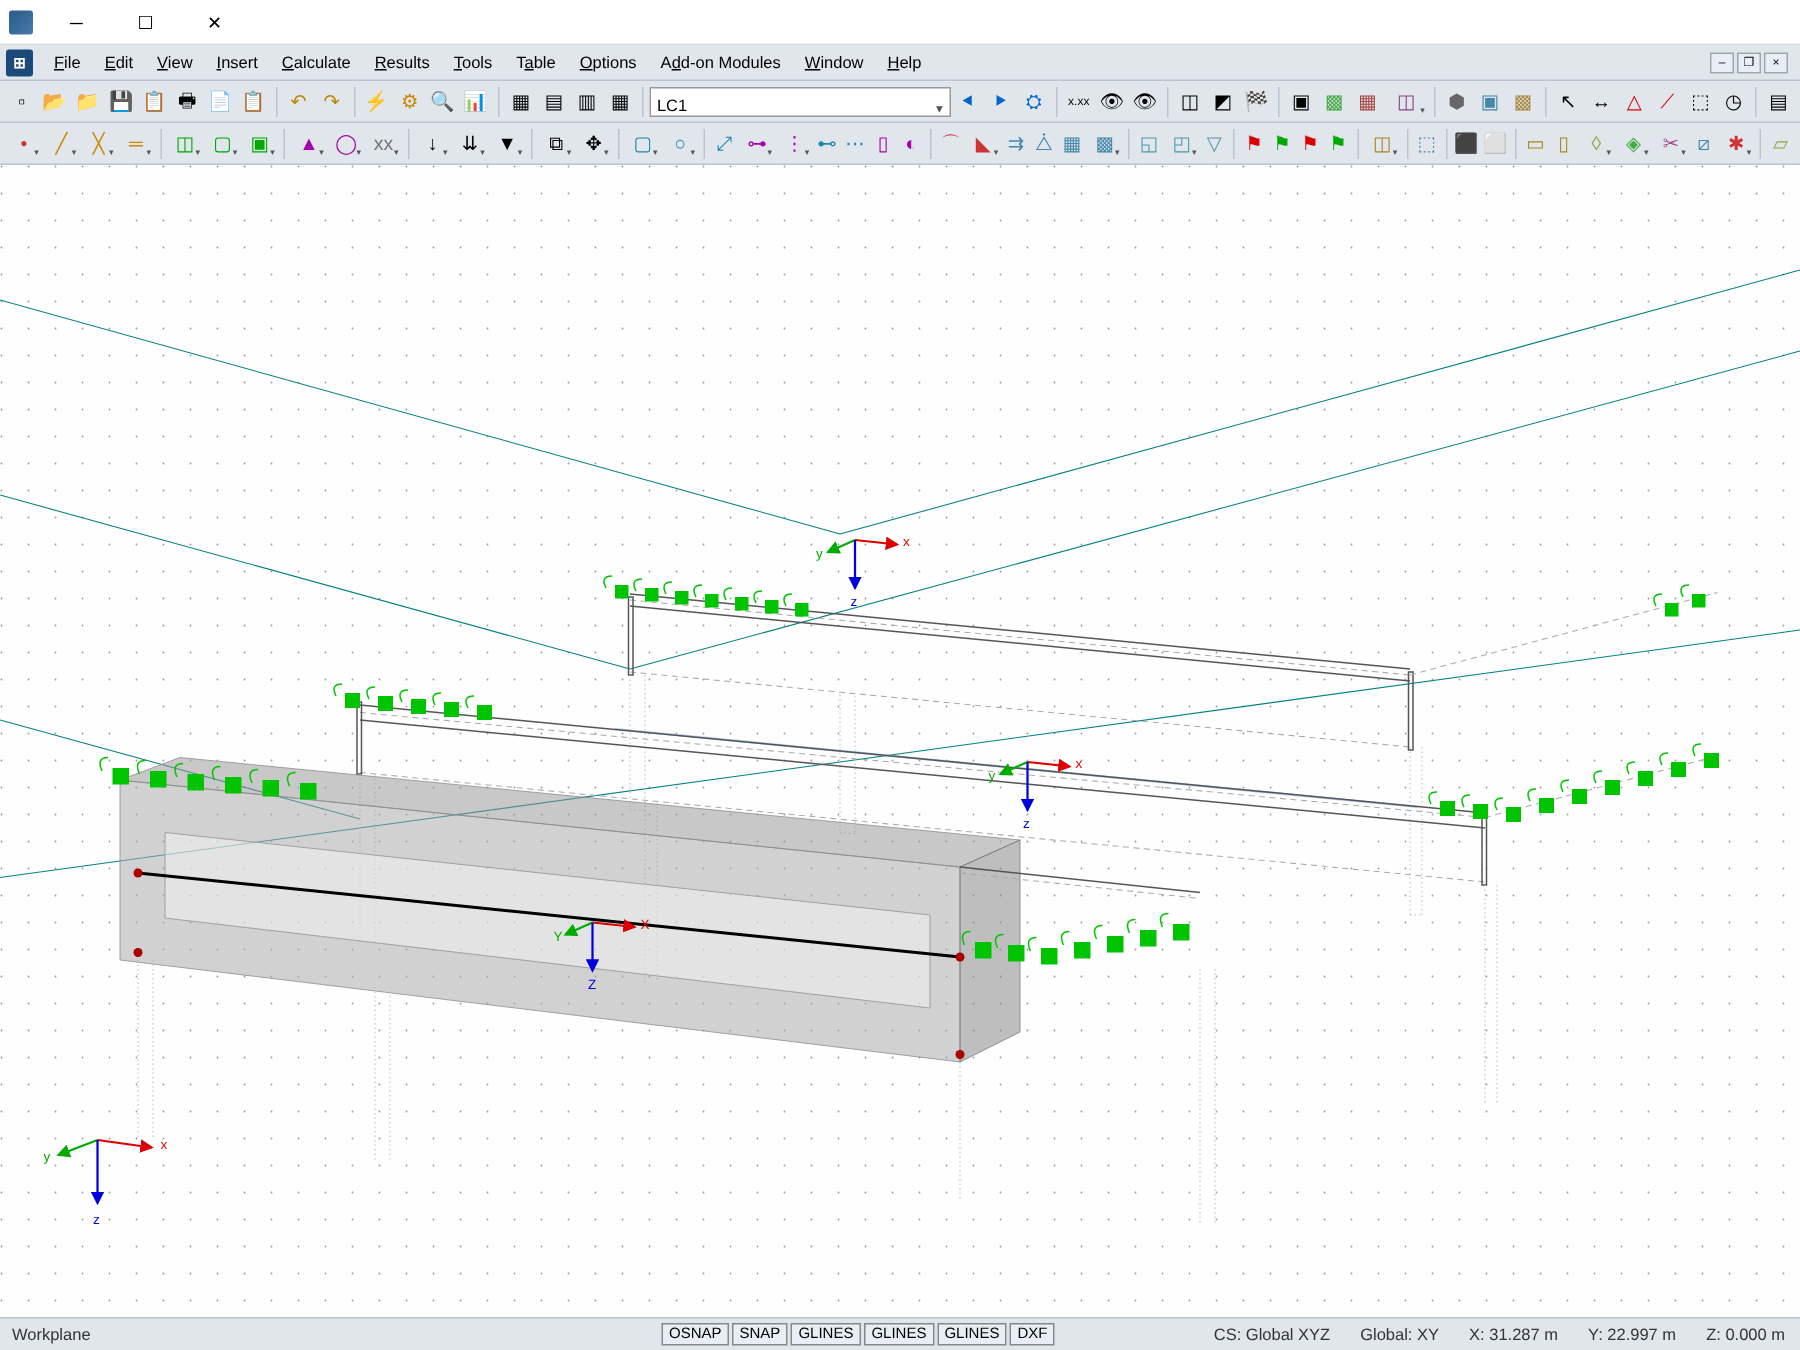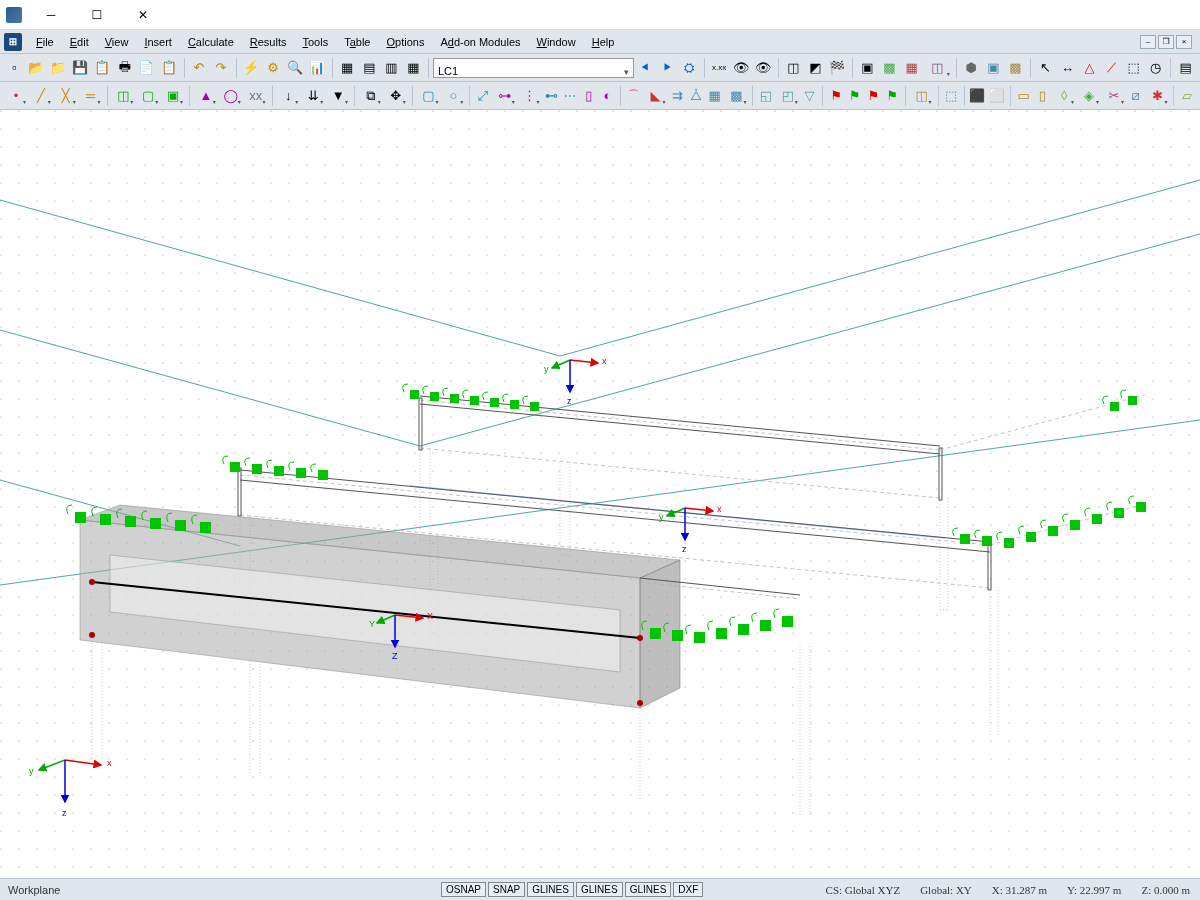--- a/index.html
+++ b/index.html
@@ -21,21 +21,21 @@
   .tb-btn.dd { width:30px; }
   .tb-btn.dd::after { content:'\25BE'; font-size:6px; position:absolute; right:1px; bottom:1px; color:#555; }
   .tb-sep { width:1px; height:20px; background:#b9c3d1; margin:0 3px; }
   .lc-combo { width:210px; height:20px; border:1px solid #999; background:#fff; display:flex; align-items:flex-end; padding:0 4px; font-size:11px; position:relative; }
   .lc-combo::after { content:'\25BE'; position:absolute; right:4px; font-size:9px; color:#555; }
   .viewport { position:absolute; top:110px; left:0; right:0; bottom:22px; background:#fefefe; overflow:hidden; }
   .statusbar { position:absolute; bottom:0; left:0; right:0; height:22px; background:#e1e6ed; border-top:1px solid #b9c3d1; display:flex; align-items:center; font-size:11px; }
   .status-left { padding:0 8px; color:#333; width:440px; }
   .status-toggle { border:1px solid #888; padding:1px 4px; margin:0 1px; background:#e8eef5; font-size:10px; cursor:default; }
   .status-spacer { flex:1; }
-  .status-cell { padding:0 10px; border-left:0; color:#333;font-family:Liberation Serif, serif; }
+  .status-cell { padding:0 10px; border-left:0; color:#333; }
   svg.canvas { width:100%; height:100%; }
   .edge { stroke:#555; stroke-width:1; fill:none; }
   .edge-dashed { stroke:#aaa; stroke-width:0.7; fill:none; stroke-dasharray:4 3; }
   .edge-dotted { stroke:#bbb; stroke-width:0.7; fill:none; stroke-dasharray:1 2; }
   .beam { stroke:#000; stroke-width:2; fill:none; }
   .grid-line { stroke:#008080; stroke-width:0.7; fill:none; }
   .sup { fill:#00c400; }
   .face-a { fill:#acacac; fill-opacity:0.55; stroke:#888; stroke-width:0.5; }
   .face-b { fill:#9a9a9a; fill-opacity:0.55; stroke:#888; stroke-width:0.5; }
   .face-c { fill:#888888; fill-opacity:0.55; stroke:#777; stroke-width:0.5; }

